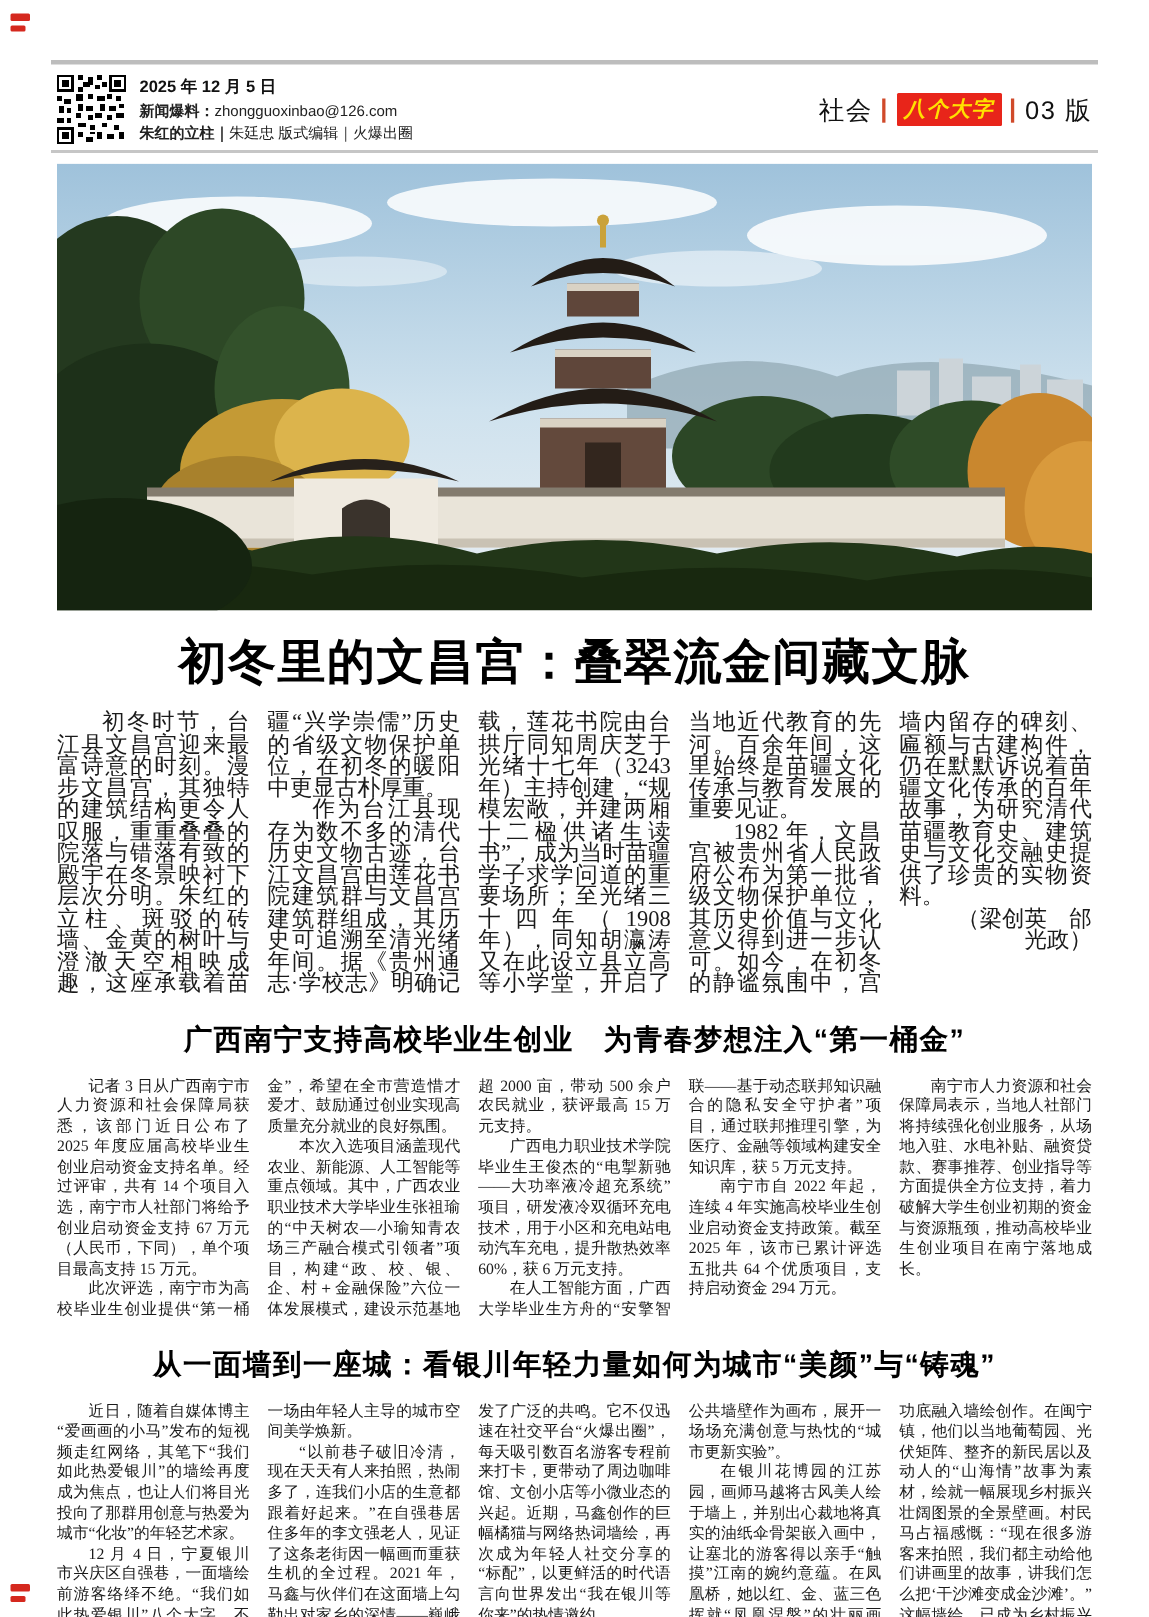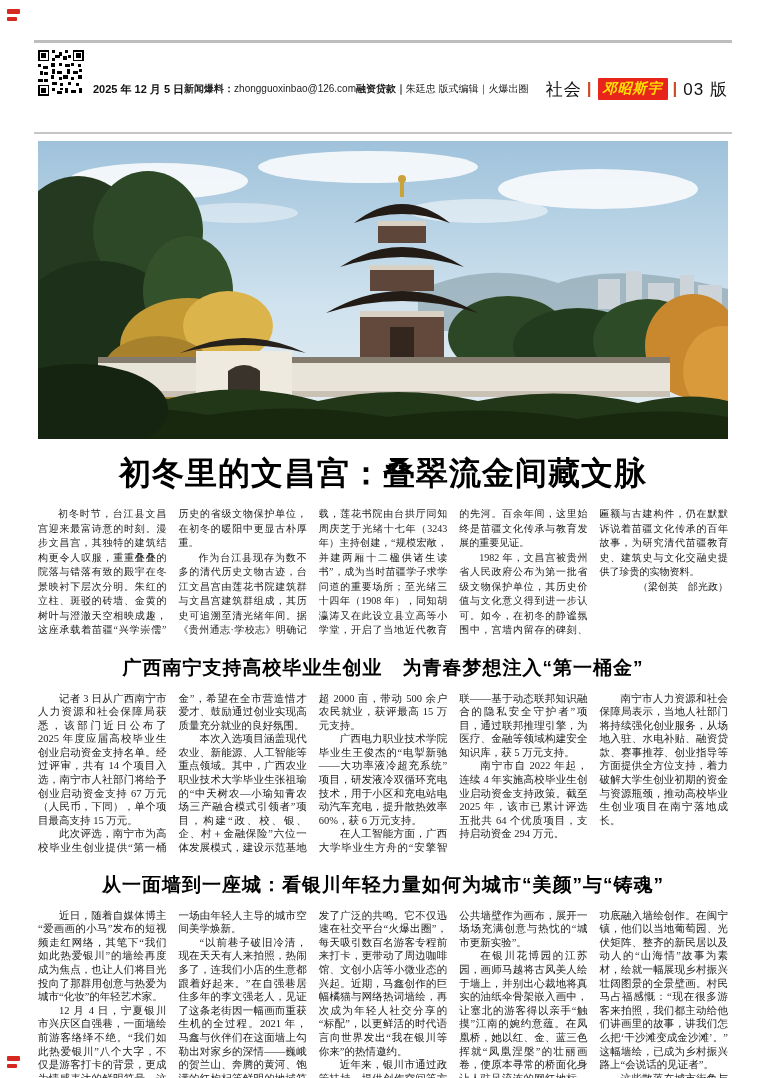--- a/index.html
+++ b/index.html
@@ -19,22 +19,22 @@
   .crop-mark span:nth-child(2){height:4px;width:10px;}
 
   .rule1{margin:40px 34px 0 34px;height:3px;background:#bdbdbd;}
   .rule2{margin:4px 34px 0 34px;height:2px;background:#c6c6c6;}
 
   .header-row{
     margin:7px 38px 0 38px;
     display:flex;align-items:flex-start;
   }
   .qr{width:46px;height:46px;flex:0 0 auto;}
-  .header-meta{margin-left:9px;display:flex;justify-content:space-between;height:46px;
-    font-family:"Liberation Sans", sans-serif;margin-top:32px;}
+  .header-meta{margin-left:9px;display:flex;flex-direction:column;justify-content:space-between;height:46px;
+    font-family:"Liberation Sans", sans-serif;}
   .date-line{font-size:11px;font-weight:bold;color:#111;}
   .meta-line{font-size:10px;color:#222;}
   .meta-line b{font-weight:bold;}
   .header-right{margin-left:auto;align-self:center;display:flex;align-items:center;
     font-family:"Liberation Sans", sans-serif;font-size:17px;color:#111;letter-spacing:1px;}
   .pipe{color:#d04a2a;margin:0 5px;font-weight:bold;}
   .masthead-box{
     background:#e8251a;color:#ffe100;
     font-weight:bold;font-size:14px;
     padding:2px 5px;letter-spacing:1px;
@@ -51,21 +51,21 @@
     text-align:center;letter-spacing:1px;
   }
   .headline.h1{margin:16px 38px 16px 38px;font-size:32px;line-height:36px;}
   .headline.h2{margin:15px 38px 0 38px;font-size:19px;line-height:29px;}
 
   .article-body{
     margin:10px 38px 0 38px;
     column-count:5;column-gap:12px;
     text-align:justify;
   }
-  .article-body.a1{font-size:10px;line-height:14.5px;}
+  .article-body.a1{font-size:15px;line-height:14.5px;}
   .article-body.a2{font-size:10.5px;line-height:13.6px;}
   .article-body.a3{font-size:10.5px;line-height:13.6px;}
   .article-body p{margin:0;text-indent:2em;}
   .byline{margin:0;text-indent:0;text-align:right;}
 </style>
 </head>
 <body>
 
 <div class="page">
 
@@ -129,26 +129,26 @@
           <rect x="12" y="26" width="3" height="2"></rect>
           <rect x="17" y="24" width="2" height="3"></rect>
           <rect x="21" y="25" width="3" height="2"></rect>
         <rect x="26" y="24" width="2" height="3"></rect>
           <rect x="14" y="24" width="2" height="1"></rect>
       </g>
     </svg>
     <div class="header-meta">
       <div class="date-line">2025 年 12 月 5 日</div>
       <div class="meta-line"><b>新闻爆料：</b><span>zhongguoxinbao@126.com</span></div>
-      <div class="meta-line"><b>融资贷款｜</b><span>朱廷忠  版式编辑｜火爆出圈</span></div>
+      <div class="meta-line"><b>朱红的立柱｜</b><span>朱廷忠  版式编辑｜火爆出圈</span></div>
     </div>
     <div class="header-right">
       <span>社会</span>
       <span class="pipe">|</span>
-      <span class="masthead-box">邓昭斯宇</span>
+      <span class="masthead-box">八个大字</span>
       <span class="pipe">|</span>
       <span>03 版</span>
     </div>
   </div>
 
   <div class="rule2"></div>
 
   <div class="photo-wrap">
     <svg viewBox="0 0 690 298" preserveAspectRatio="none">
       <defs>

